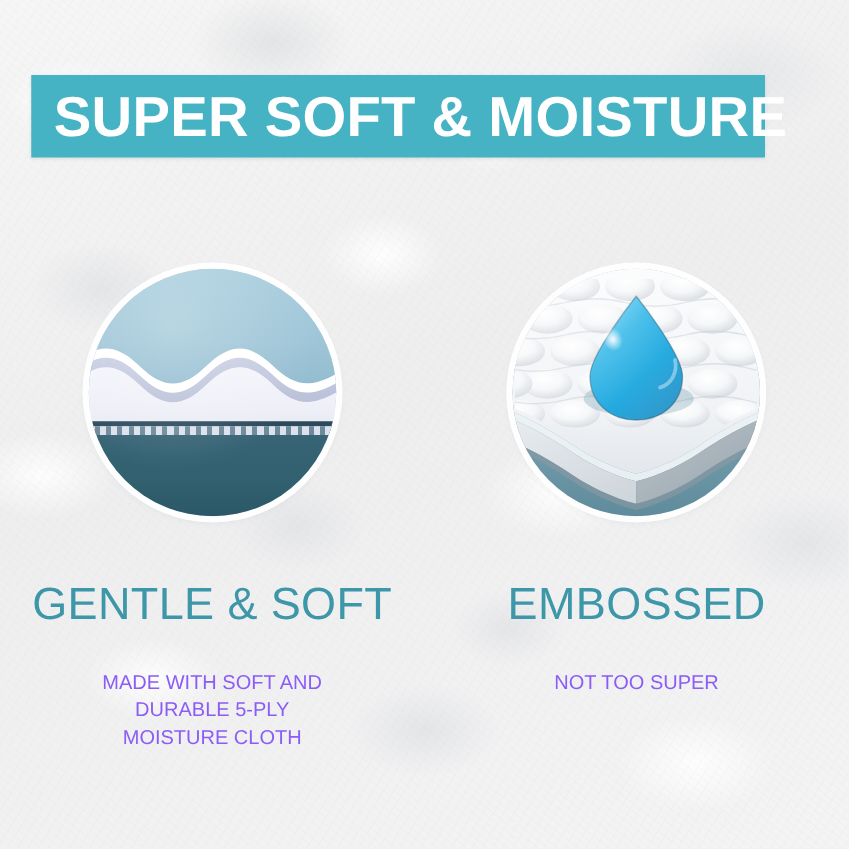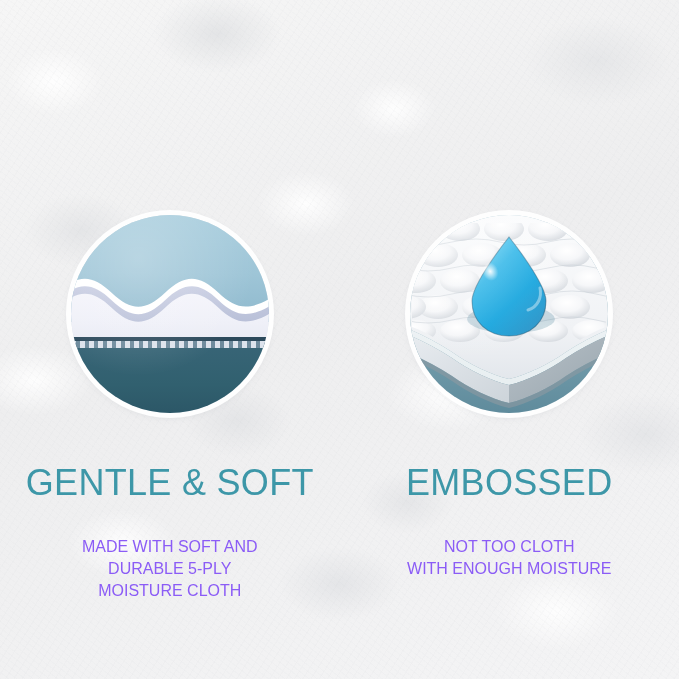--- a/index.html
+++ b/index.html
@@ -192,20 +192,23 @@
   .feature-body span { display: block; }
 </style>
 </head>
 <body>
 
 <div id="page">
 
   <div class="bg-texture"></div>
   <div class="bg-grain"></div>
 
+  <div class="banner">
+    <div class="banner-title">SUPER SOFT &amp; MOISTURE</div>
+  </div>
 
   <div class="columns">
 
     <div class="column">
 
       <div class="circle">
         <div class="c1-sky"></div>
         <div class="c1-bottom"></div>
 
         <div class="c1-waveband">
@@ -384,19 +387,18 @@
             </g>
           </svg>
         </div>
 
         <div class="c2-gloss"></div>
       </div>
 
       <div class="feature-heading">EMBOSSED</div>
 
       <div class="feature-body">
-        <span>NOT TOO CLOTH</span>
-        <span>WITH ENOUGH MOISTURE</span>
+        <span>NOT TOO SUPER</span>
       </div>
     </div>
 
   </div>
 </div>
 
 </body></html>

